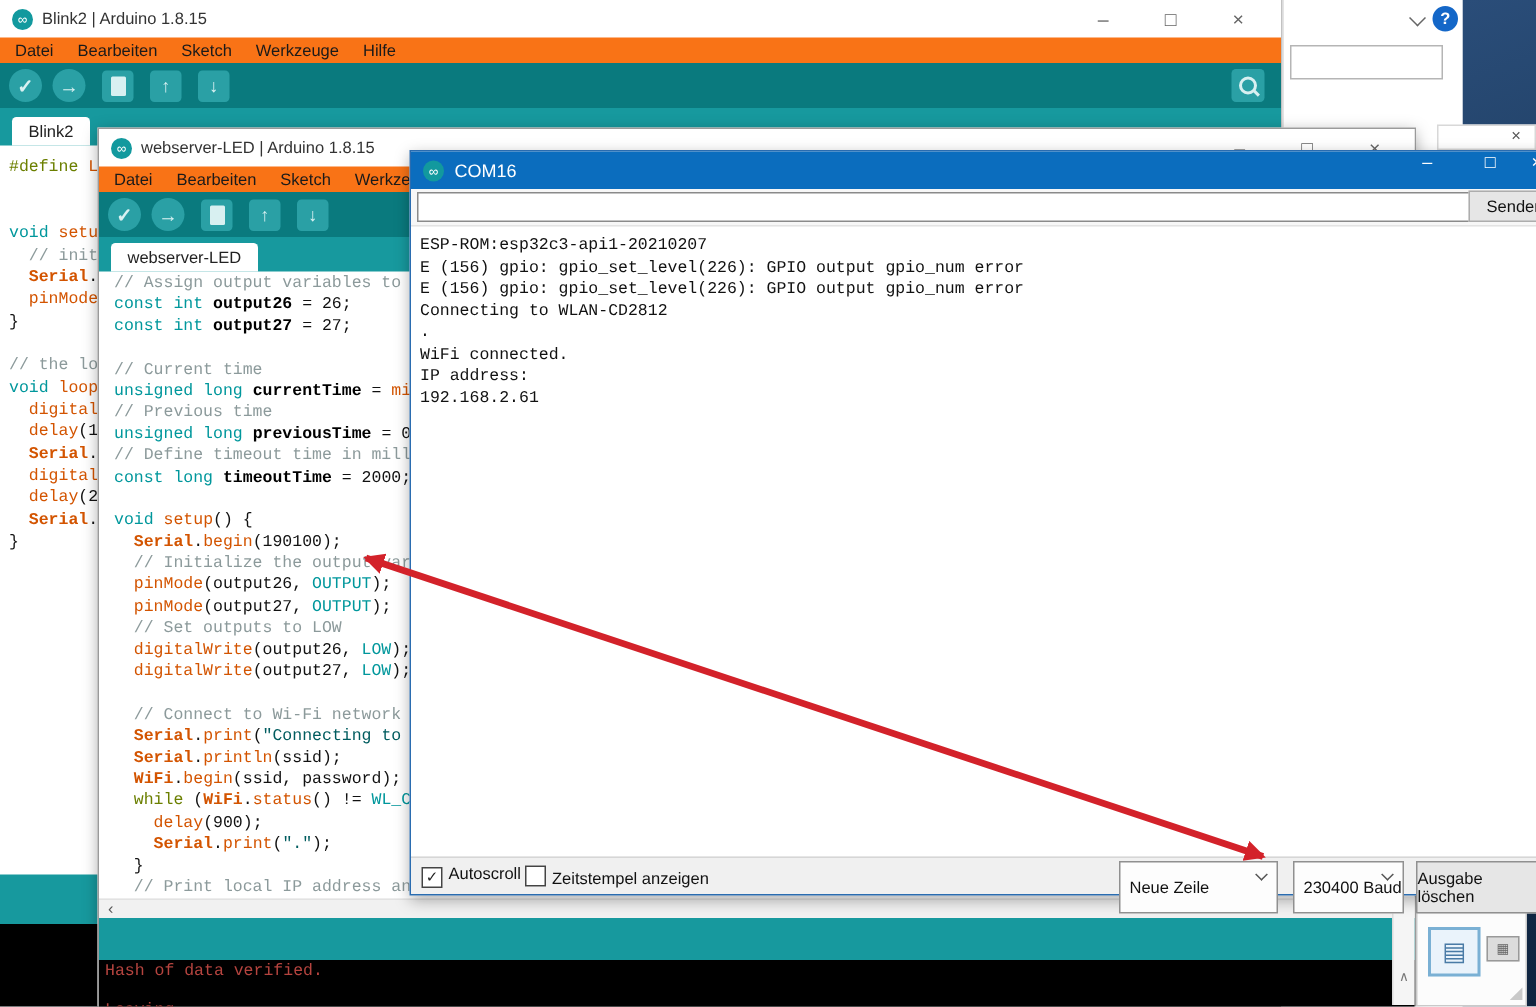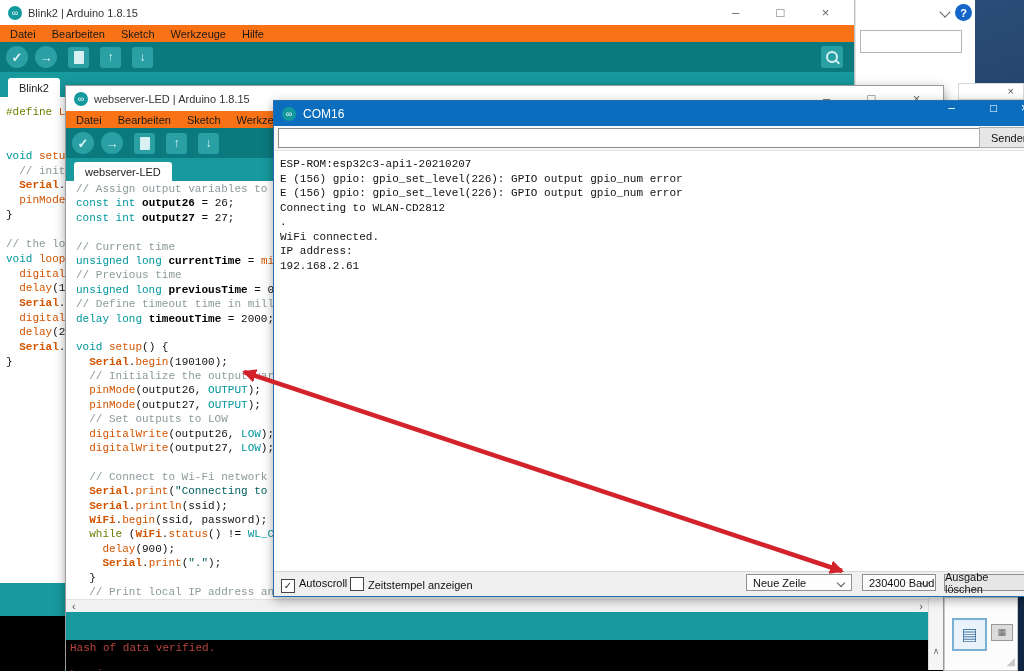--- a/index.html
+++ b/index.html
@@ -54,21 +54,21 @@
                  background:#fff;font-size:11px;padding:0 4px}
   .btn{background:#e6e6e6;border:1px solid #adadad;font-size:11px;color:#111;
        display:flex;align-items:center;justify-content:center;box-sizing:border-box}
   .serial-out{font-family:"Liberation Mono",monospace;font-size:11px;color:#111;
               padding:6px 6px;background:#fff;overflow:hidden}
   .serial-out div{white-space:pre;height:14.5px;line-height:14.5px}
   .botbar{position:absolute;left:0;right:0;bottom:0;height:24px;background:#f0f0f0;
           border-top:1px solid #d6d6d6;font-size:11px;color:#111}
   .chkbox{display:inline-flex;width:12px;height:12px;border:1px solid #444;background:#fff;
           align-items:center;justify-content:center;font-size:10px;color:#222;vertical-align:-2px;margin-right:4px}
-  .dd{position:absolute;top:2px;height:17px;background:#fdfdfd;border:1px solid #909090;
+  .dd{position:absolute;top:2px;height:35px;background:#fdfdfd;border:1px solid #909090;
       font-size:11px;color:#111;display:flex;align-items:center;padding-left:6px;box-sizing:border-box}
   .chev{position:absolute;right:7px;top:5px;width:5px;height:5px;border-right:1.4px solid #555;
         border-bottom:1.4px solid #555;transform:rotate(45deg)}
   
   .navy{left:975px;top:0;width:49px;height:671px;
         background:linear-gradient(160deg,#2a4d79 0%,#16324f 55%,#0f2440 100%)}
   .helper{left:855px;top:0;width:120px;height:100px;background:#fff;border-left:1px solid #e4e4e4;box-sizing:border-box}
   .help-ico{position:absolute;left:99px;top:4px;width:17px;height:17px;border-radius:50%;
             background:#1467c8;color:#fff;font-size:11px;font-weight:bold;display:flex;
             align-items:center;justify-content:center}
@@ -187,21 +187,21 @@
   <div class="code-area" style="height:417px;padding:1px 0 0 10px">
       <div class="code-line"><span class="tok-cm">// Assign output variables to G</span></div>
       <div class="code-line"><span class="tok-kw">const int</span><span class="tok-pl"> </span><span class="tok-var">output26</span><span class="tok-pl"> = 26;</span></div>
       <div class="code-line"><span class="tok-kw">const int</span><span class="tok-pl"> </span><span class="tok-var">output27</span><span class="tok-pl"> = 27;</span></div>
       <div class="code-line">&nbsp;</div>
       <div class="code-line"><span class="tok-cm">// Current time</span></div>
       <div class="code-line"><span class="tok-kw">unsigned long</span><span class="tok-pl"> </span><span class="tok-var">currentTime</span><span class="tok-pl"> = </span><span class="tok-fn">mil</span></div>
       <div class="code-line"><span class="tok-cm">// Previous time</span></div>
       <div class="code-line"><span class="tok-kw">unsigned long</span><span class="tok-pl"> </span><span class="tok-var">previousTime</span><span class="tok-pl"> = 0;</span></div>
       <div class="code-line"><span class="tok-cm">// Define timeout time in milli</span></div>
-      <div class="code-line"><span class="tok-kw">delay long</span><span class="tok-pl"> </span><span class="tok-var">timeoutTime</span><span class="tok-pl"> = 2000;</span></div>
+      <div class="code-line"><span class="tok-kw">const long</span><span class="tok-pl"> </span><span class="tok-var">timeoutTime</span><span class="tok-pl"> = 2000;</span></div>
       <div class="code-line">&nbsp;</div>
       <div class="code-line"><span class="tok-kw">void</span><span class="tok-pl"> </span><span class="tok-fn">setup</span><span class="tok-pl">() {</span></div>
       <div class="code-line"><span class="tok-pl">  </span><span class="tok-cls">Serial</span><span class="tok-pl">.</span><span class="tok-fn">begin</span><span class="tok-pl">(190100);</span></div>
       <div class="code-line"><span class="tok-pl">  </span><span class="tok-cm">// Initialize the output vari</span></div>
       <div class="code-line"><span class="tok-pl">  </span><span class="tok-fn">pinMode</span><span class="tok-pl">(output26, </span><span class="tok-kw">OUTPUT</span><span class="tok-pl">);</span></div>
       <div class="code-line"><span class="tok-pl">  </span><span class="tok-fn">pinMode</span><span class="tok-pl">(output27, </span><span class="tok-kw">OUTPUT</span><span class="tok-pl">);</span></div>
       <div class="code-line"><span class="tok-pl">  </span><span class="tok-cm">// Set outputs to LOW</span></div>
       <div class="code-line"><span class="tok-pl">  </span><span class="tok-fn">digitalWrite</span><span class="tok-pl">(output26, </span><span class="tok-kw">LOW</span><span class="tok-pl">);</span></div>
       <div class="code-line"><span class="tok-pl">  </span><span class="tok-fn">digitalWrite</span><span class="tok-pl">(output27, </span><span class="tok-kw">LOW</span><span class="tok-pl">);</span></div>
       <div class="code-line">&nbsp;</div>

